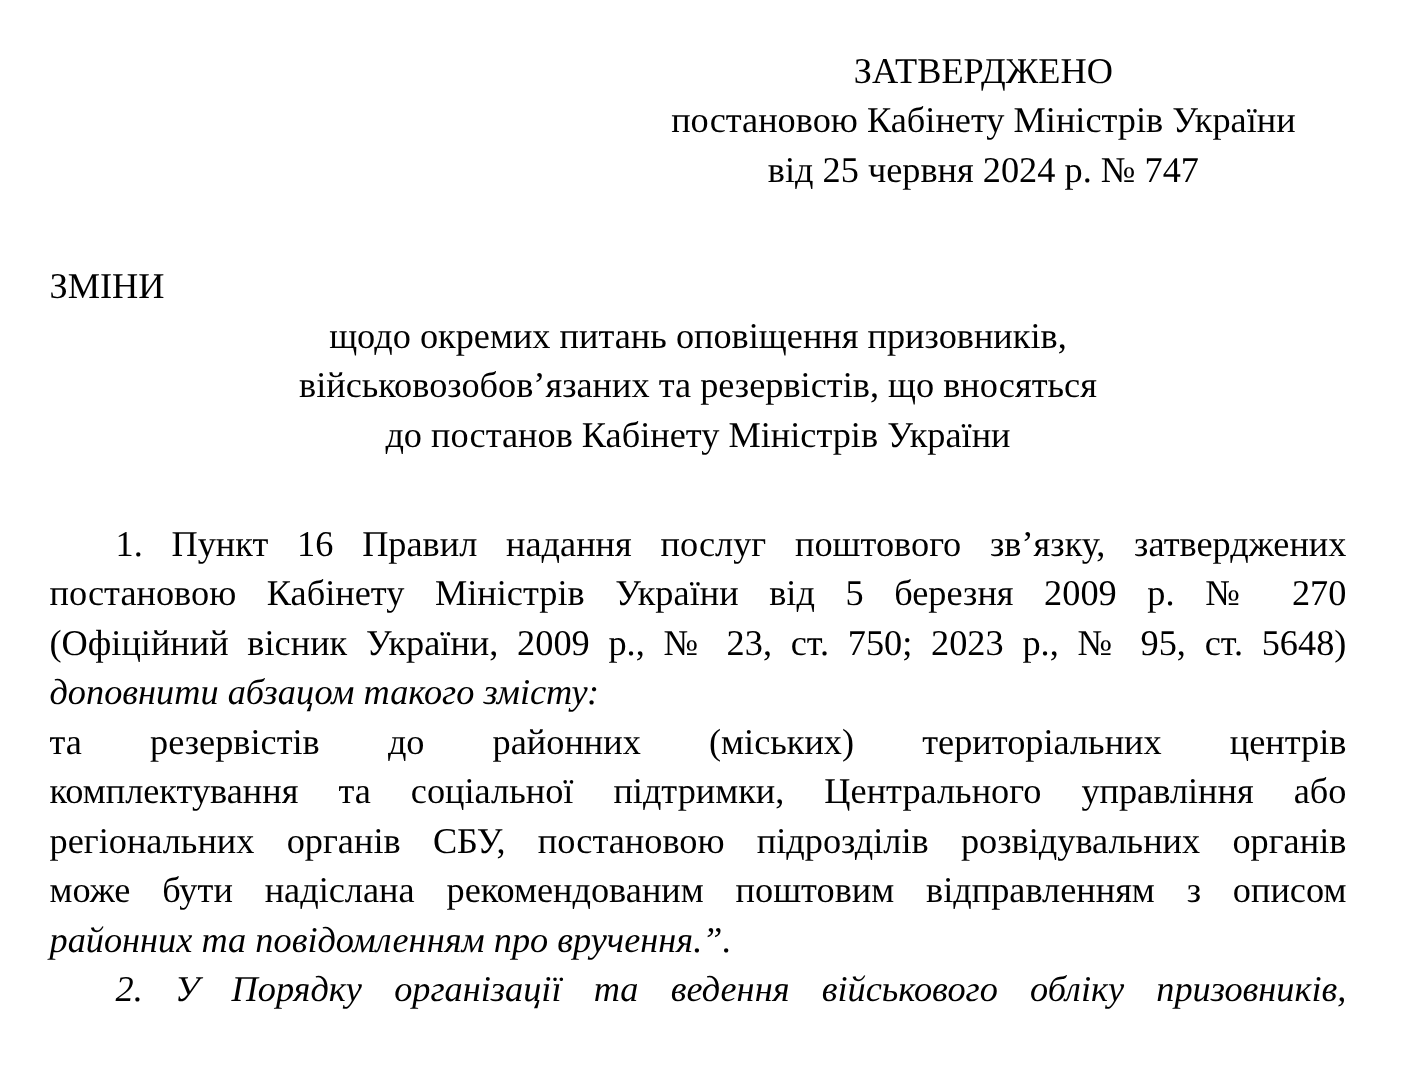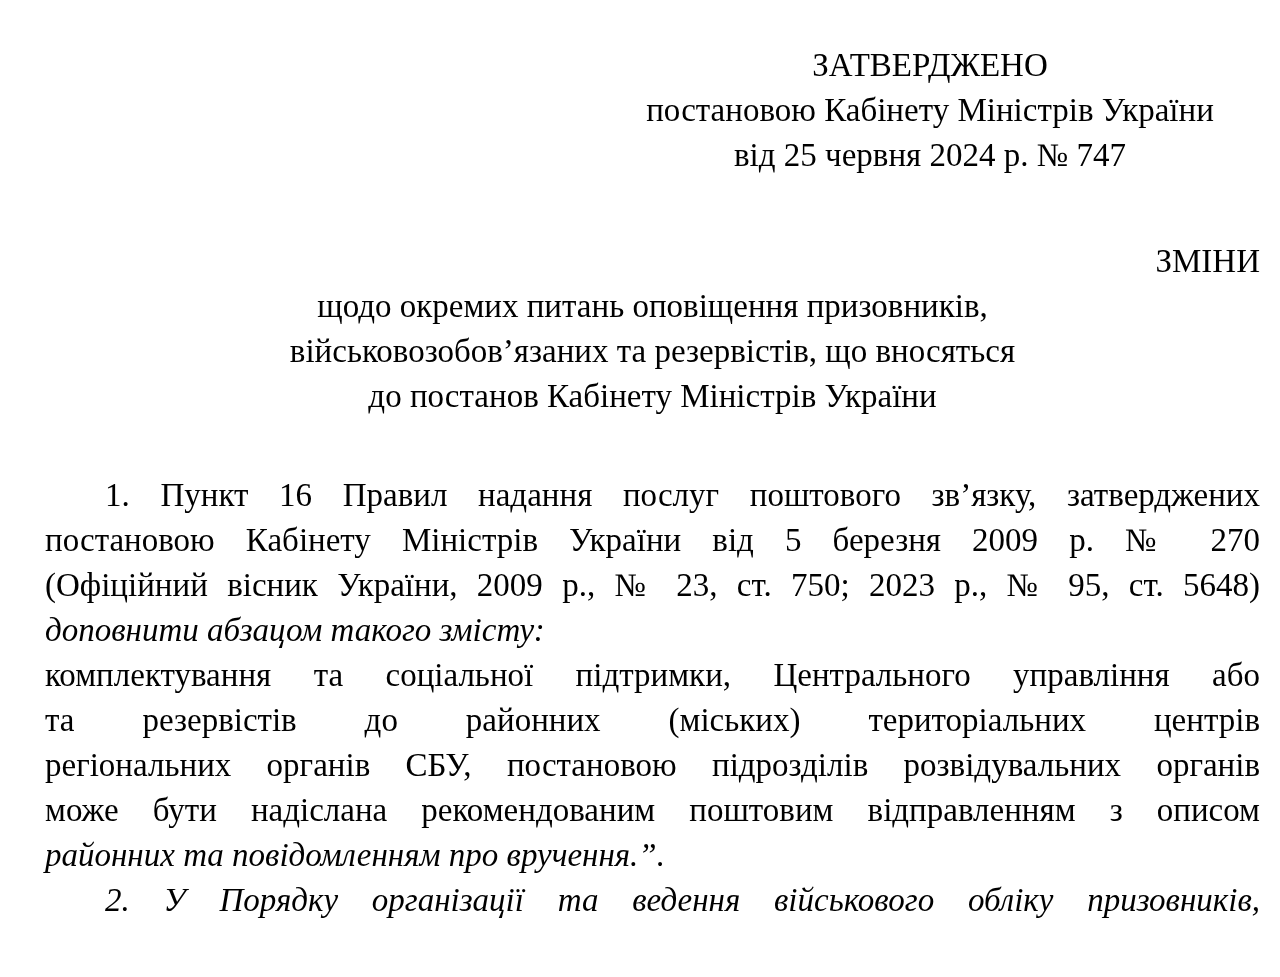--- a/index.html
+++ b/index.html
@@ -9,38 +9,38 @@
   }
   body {
     width: 1280px;
     height: 977px;
     overflow: hidden;
   }
   .page {
     box-sizing: border-box;
     width: 1280px;
     height: 977px;
-    padding: 0 20px 0 45px;
+    padding: 0 56px 0 45px;
     font-family: "Liberation Serif", "DejaVu Serif", serif;
     font-size: 33px;
     line-height: 45px;
     color: #000000;
     background: #ffffff;
     overflow: hidden;
   }
   .approval-block {
     margin-top: 43px;
     margin-left: auto;
     width: 660px;
     text-align: center;
   }
   .approval-block .line { text-align: center; }
   .doc-title {
     margin-top: 61px;
-    text-align: right;
+    text-align: left;
   }
   .doc-subtitle .line { text-align: center; }
   .para .line {
     text-align: justify;
     text-align-last: justify;
   }
   .para .line.first { text-indent: 60px; }
   .para .line.last { text-align-last: left; font-style: italic; }
   .para.clipped .line.last { text-align-last: justify; }
   .para-1 { margin-top: 54px; }
@@ -66,22 +66,22 @@
     </div>
 
   <div class="para para-1">
       <div class="line first">1. Пункт 16 Правил надання послуг поштового зв’язку, затверджених</div>
       <div class="line">постановою Кабінету Міністрів України від 5 березня 2009 р. № 270</div>
       <div class="line">(Офіційний вісник України, 2009 р., № 23, ст. 750; 2023 р., № 95, ст. 5648)</div>
       <div class="line last">доповнити абзацом такого змісту:</div>
     </div>
 
   <div class="para para-2">
+      <div class="line">та резервістів до районних (міських) територіальних центрів</div>
       <div class="line">комплектування та соціальної підтримки, Центрального управління або</div>
-      <div class="line">та резервістів до районних (міських) територіальних центрів</div>
       <div class="line">регіональних органів СБУ, постановою підрозділів розвідувальних органів</div>
       <div class="line">може бути надіслана рекомендованим поштовим відправленням з описом</div>
       <div class="line last">районних та повідомленням про вручення.”.</div>
     </div>
 
   <div class="para para-3 clipped">
       <div class="line first last">2. У Порядку організації та ведення військового обліку призовників,</div>
     </div>
 
 </div>

